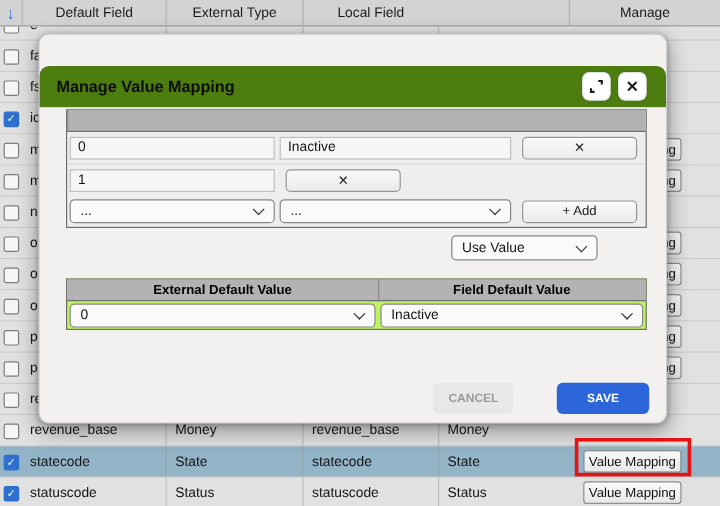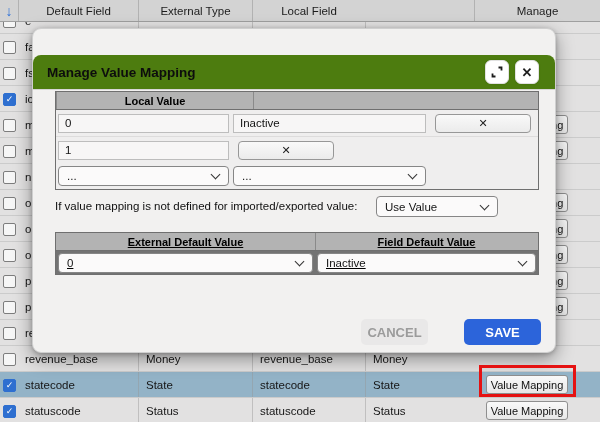--- a/index.html
+++ b/index.html
@@ -67,26 +67,26 @@
     align-items:center;padding-left:8px;font-size:11.5px;color:#141414;position:relative;
     box-sizing:border-box;cursor:pointer;flex:1;}
   .chev{position:absolute;right:9px;top:50%;width:6px;height:6px;border-right:1.6px solid #333;
     border-bottom:1.6px solid #333;transform:translateY(-72%) rotate(45deg);}
 
   .fallback{position:absolute;left:22px;top:167px;width:482px;height:22px;}
   .fb-label{position:absolute;left:0;top:4px;font-size:11.5px;color:#101010;}
   .fb-sel{position:absolute;left:321px;top:0;width:122px;height:21px;}
 
   .dtable{position:absolute;left:22px;top:203px;width:482px;border:1px solid #6f6f6f;
-    background:#737373;box-sizing:content-box;text-decoration:underline;}
+    background:#bef264;box-sizing:content-box;}
   .drow{display:flex;height:23px;align-items:center;}
   .dcell{box-sizing:border-box;padding:0 2px;display:flex;align-items:center;height:23px;}
 
   .btn{position:absolute;top:290px;height:26px;border-radius:5px;display:flex;align-items:center;
-    justify-content:center;font-weight:bold;font-size:13px;cursor:pointer;box-sizing:border-box;}
+    justify-content:center;font-weight:bold;font-size:10px;cursor:pointer;box-sizing:border-box;}
   .btn-cancel{left:328px;width:67px;background:#e9e8e8;color:#9b9b9b;}
   .btn-save{left:431px;width:77px;background:var(--accent);color:#fff;}
 </style>
 </head>
 <body style="--accent: #2c64da; --highlight: #93b3c7; --red: #e51212; --cbblue: #2e6fd0;">
 
 <div class="screen">
 
   <div id="bg-rows">
       <div class="bg-row" style="top: 8px;">
@@ -229,21 +229,20 @@
         <svg width="14" height="14" viewBox="0 0 14 14">
           <path d="M8.5 2.5 H11.5 V5.5" fill="none" stroke="#1c1c1c" stroke-width="1.8"></path>
           <path d="M5.5 11.5 H2.5 V8.5" fill="none" stroke="#1c1c1c" stroke-width="1.8"></path>
         </svg>
       </div>
       <div class="win-btn close">✕</div>
     </div>
 
     <div class="mtable">
       <div class="thead">
-        <div class="th" style="width:197px">Local Value</div>
         <div class="th" style="width:109px"></div>
       </div>
       <div id="map-rows">
           <div class="mrow">
             <div class="mcell" style="width: 175px;">
               <div class="vbox">0</div>
             </div>
             <div class="mcell" style="width: 197px;">
               <div class="vbox">Inactive</div>
             </div>
@@ -266,25 +265,27 @@
             <span>...</span>
             <span class="chev"></span>
           </div>
         </div>
         <div class="mcell" style="width:197px">
           <div class="sel">
             <span>...</span>
             <span class="chev"></span>
           </div>
         </div>
+        <div class="mcell" style="width:110px">
+          <div class="mbtn">+ Add</div>
+        </div>
       </div>
     </div>
 
     <div class="fallback">
-      <div class="fb-label">If value mapping is not defined for imported/exported value:</div>
       <div class="sel fb-sel">
         <span>Use Value</span>
         <span class="chev"></span>
       </div>
     </div>
 
     <div class="dtable">
       <div class="thead">
         <div class="th first" style="width:259px">External Default Value</div>
         <div class="th" style="width:222px">Field Default Value</div>

